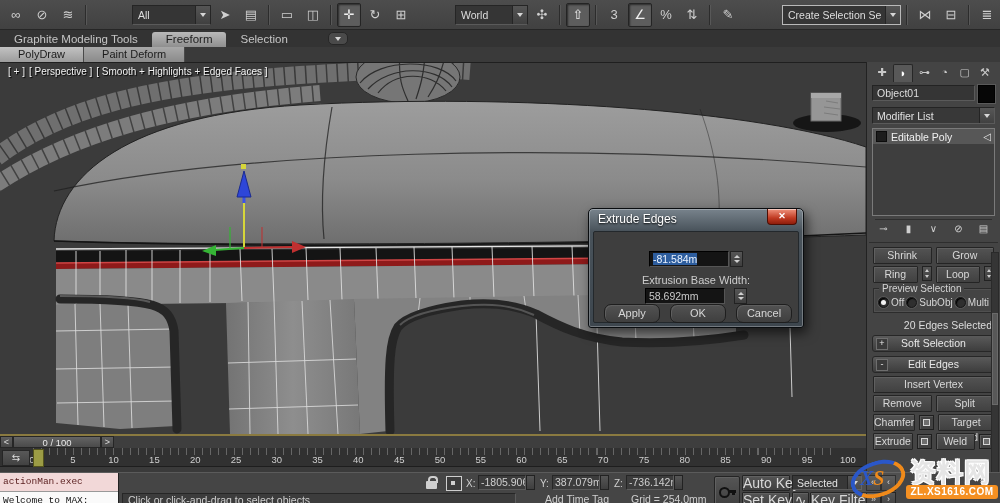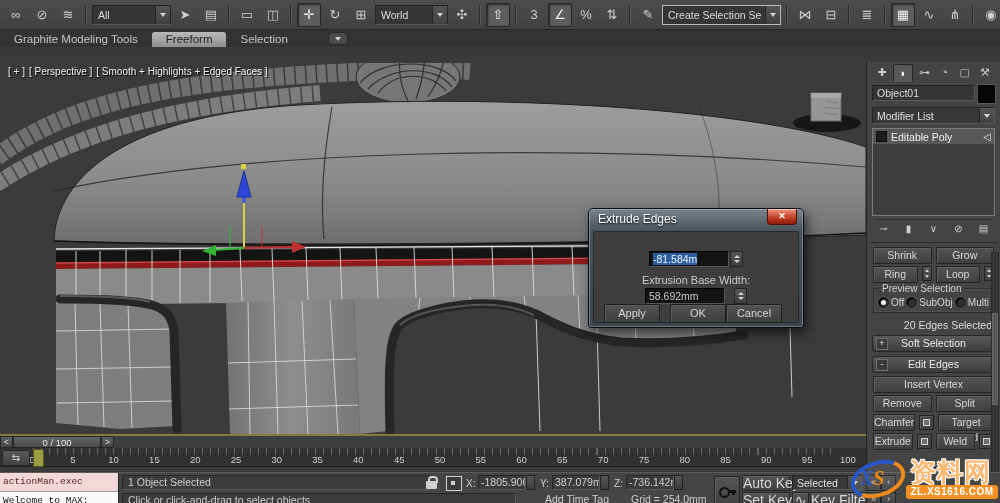--- a/index.html
+++ b/index.html
@@ -6,21 +6,21 @@
   .app{position:relative;width:1000px;height:503px;overflow:hidden;background:#3a3a3a;
        font-family:"Liberation Sans",sans-serif;color:#d0d0d0;font-size:11px;-webkit-font-smoothing:antialiased;}
 
   
   .toolbar{position:absolute;left:0;top:0;width:1000px;height:30px;background:linear-gradient(#4d4d4d,#414141);
            border-bottom:1px solid #262626;display:flex;align-items:center;padding:0 4px;box-sizing:border-box;gap:2px;}
   .ti{width:22px;height:22px;line-height:22px;text-align:center;font-size:13px;color:#cfcfcf;flex:0 0 auto;border:1px solid transparent;border-radius:2px;}
   .ti.active{background:#5d5d5d;border-color:#242424;box-shadow:inset 1px 1px 2px rgba(0,0,0,.55);color:#f0f0f0;}
   .tsep{width:1px;height:20px;background:#2c2c2c;border-right:1px solid #585858;margin:0 3px;flex:0 0 auto;}
   .tdd{height:18px;background:#353535;border:1px solid #252525;border-bottom-color:#5a5a5a;display:flex;align-items:center;
-       color:#ddd;font-size:10.5px;padding-left:5px;flex:0 0 auto;}
+       color:#ddd;font-size:10.5px;padding-left:5px;flex:0 0 auto;margin-left:40px;}
   .tdd .caret-btn{width:14px;height:100%;background:linear-gradient(#555,#404040);border-left:1px solid #252525;
        display:flex;align-items:center;justify-content:center;margin-left:auto;}
   .caret{width:0;height:0;border-left:3.5px solid transparent;border-right:3.5px solid transparent;border-top:4px solid #d6d6d6;}
   .tdd.lit{border-color:#b9b9b9;}
 
   
   .ribbon{position:absolute;left:0;top:30px;width:1000px;height:17px;background:#333333;display:flex;align-items:flex-end;}
   .rtab{padding:1px 14px 2px;color:#c6c6c6;font-size:11.5px;}
   .rtab.active{background:linear-gradient(#b9b9b9,#8f8f8f);color:#1d1d1d;border-radius:3px 3px 0 0;}
   .rib-min{width:18px;height:11px;background:#4a4a4a;border:1px solid #262626;border-radius:5px;margin:0 0 2px 26px;
@@ -46,21 +46,21 @@
   .dlg-label{position:absolute;width:100%;text-align:center;font-size:11px;color:#cccccc;}
   .dlg-fieldrow{position:absolute;left:50%;transform:translateX(-50%);display:flex;align-items:stretch;height:16px;}
   .dlg-field{width:72px;background:#141414;border:1px solid #000;border-bottom-color:#555;border-right-color:#555;
              font-size:10.5px;line-height:14px;padding:0 3px;color:#c9c9c9;white-space:nowrap;overflow:hidden;}
   .dlg-field .hl{background:#2d5d9e;color:#eaf3ff;}
   .spin{width:11px;background:linear-gradient(#565656,#3e3e3e);border:1px solid #222;margin-left:1px;
         display:flex;flex-direction:column;align-items:center;justify-content:space-evenly;}
   .spin .up{width:0;height:0;border-left:3px solid transparent;border-right:3px solid transparent;border-bottom:3.5px solid #cfcfcf;}
   .spin .dn{width:0;height:0;border-left:3px solid transparent;border-right:3px solid transparent;border-top:3.5px solid #cfcfcf;}
   .dlg-btn{position:absolute;top:72px;width:54px;height:17px;background:linear-gradient(#525252,#3f3f3f);
-           border:1px solid #1e1e1e;box-shadow:inset 1px 1px 0 #5e5e5e;color:#d6d6d6;font-size:11px;line-height:16px;text-align:center;border-radius:1px;}
+           border:1px solid #1e1e1e;box-shadow:inset 1px 1px 0 #5e5e5e;color:#d6d6d6;font-size:11px;line-height:16px;text-align:center;border-radius:7px;}
 
   
   .cpanel{position:absolute;left:866px;top:62px;width:134px;height:441px;background:#444444;border-left:1px solid #222;box-sizing:border-box;}
   .cp-tabs{display:flex;justify-content:space-between;padding:2px 6px 0;}
   .cp-tabs span{width:18px;height:17px;line-height:17px;text-align:center;font-size:11px;color:#c9c9c9;}
   .cp-tabs span.active{background:#585858;border:1px solid #272727;border-bottom:none;border-radius:2px 2px 0 0;color:#fff;}
   .cp-name-row{display:flex;gap:3px;margin:3px 5px 0;}
   .name-field{flex:1;height:14px;line-height:14px;background:#353535;border:1px solid;border-color:#232323 #5a5a5a #5a5a5a #232323;
               color:#ddd;font-size:10.5px;padding:0 4px;}
   .swatch{width:15px;height:16px;background:#060606;border:1px solid #000;box-shadow:0 0 0 1px #5a5a5a;}
@@ -142,21 +142,21 @@
   .pb{position:absolute;width:13px;height:14px;background:linear-gradient(#545454,#414141);border:1px solid #242424;
       color:#d8d8d8;font-size:9px;line-height:13px;text-align:center;}
 
   
   .watermark{position:absolute;left:846px;top:455px;width:154px;height:48px;z-index:30;}
   .wm-ellipse{position:absolute;left:4px;top:6px;width:56px;height:36px;border-radius:50%;
               border-left:4px solid #2a57c8;border-top:4px solid #2a57c8;border-right:4px solid #f08a1a;border-bottom:4px solid #f08a1a;
               transform:rotate(-18deg);box-sizing:border-box;background:rgba(255,255,255,.06);}
   .wm-xs{position:absolute;left:14px;top:12px;font-size:20px;font-weight:bold;font-style:italic;font-family:"Liberation Serif",serif;}
   .wm-xs .x{color:#2a57c8;} .wm-xs .s{color:#f08a1a;}
-  .wm-site{position:absolute;left:64px;top:0px;font-size:26px;font-weight:bold;color:#fdba74;letter-spacing:1px;
+  .wm-site{position:absolute;left:64px;top:0px;font-size:26px;font-weight:bold;color:#e5e5e5;letter-spacing:1px;
            text-shadow:1px 1px 0 #fff,-1px -1px 0 #fff,1px -1px 0 #fff,-1px 1px 0 #fff;}
   .wm-url{position:absolute;left:60px;top:30px;width:92px;height:14px;background:#f59022;border-radius:3px;color:#fff;
           font-size:10px;font-weight:bold;text-align:center;line-height:14px;letter-spacing:.5px;}
 </style>
 </head>
 <body>
 
 <div class="app">
 
   <div class="toolbar">
@@ -215,20 +215,24 @@
 
   </div>
 
   <div class="ribbon">
     <span class="rtab">Graphite Modeling Tools</span>
     <span class="rtab active">Freeform</span>
     <span class="rtab">Selection</span>
     <span class="rib-min">
         <span class="caret"></span>
       </span>
+  </div>
+  <div class="subtabs">
+    <span class="stab active">PolyDraw</span>
+    <span class="stab">Paint Deform</span>
   </div>
 
   <div class="viewport">
     <div class="vp-label">
       <span>[ + ]</span>
       <span>[ Perspective ]</span>
       <span>[ Smooth + Highlights + Edged Faces ]</span>
     </div>
     <svg width="866" height="371" viewBox="0 0 866 371" style="position:absolute;left:0;top:0;">
       <defs>
@@ -434,21 +438,20 @@
     </div>
   </div>
   <div class="frame-marker"></div>
   <div class="mce-btn">⇆</div>
 
   <div class="statusbar">
     <div class="listener">
       <div class="lst1">actionMan.exec</div>
       <div class="lst2">Welcome to MAX:</div>
     </div>
-    <div class="sunk" style="left:122px;top:2px;width:296px;height:13px;">1 Object Selected</div>
     <div class="sunk" style="left:122px;top:20px;width:382px;height:13px;">Click or click-and-drag to select objects</div>
     <div class="lock-icon">
         <span class="sh"></span>
         <span class="bd"></span>
       </div>
     <div class="absrel-icon"></div>
     <span class="co-label" style="left:466px;">X:</span>
     <div class="sunk" style="left:478px;top:2px;width:42px;height:13px;padding:0 2px;">-1805.906</div>
     <div class="mini-spin" style="left:526px;"></div>
     <span class="co-label" style="left:540px;">Y:</span>
@@ -494,21 +497,21 @@
       <div class="dlg-label" style="top:42px;">Extrusion Base Width:</div>
       <div class="dlg-fieldrow" style="top:56px;gap:8px;">
         <div class="dlg-field"><span>58.692mm</span></div>
         <div class="spin">
             <span class="up"></span>
             <span class="dn"></span>
           </div>
       </div>
       <div class="dlg-btn" style="left:10px;">Apply</div>
       <div class="dlg-btn" style="left:76px;">OK</div>
-      <div class="dlg-btn" style="left:132px;">Cancel</div>
+      <div class="dlg-btn" style="left:142px;">Cancel</div>
     </div>
   </div>
 
   <div class="watermark">
     <div class="wm-ellipse"></div>
     <div class="wm-xs">
       <span class="x">X</span><span class="s">S</span>
     </div>
     <div class="wm-site">资料网</div>
     <div class="wm-url">ZL.XS1616.COM</div>

